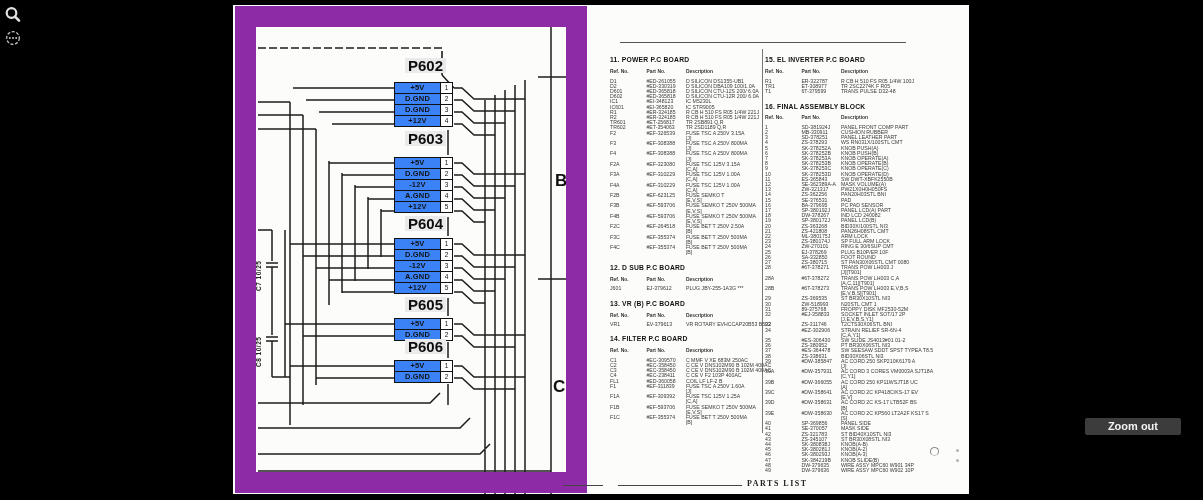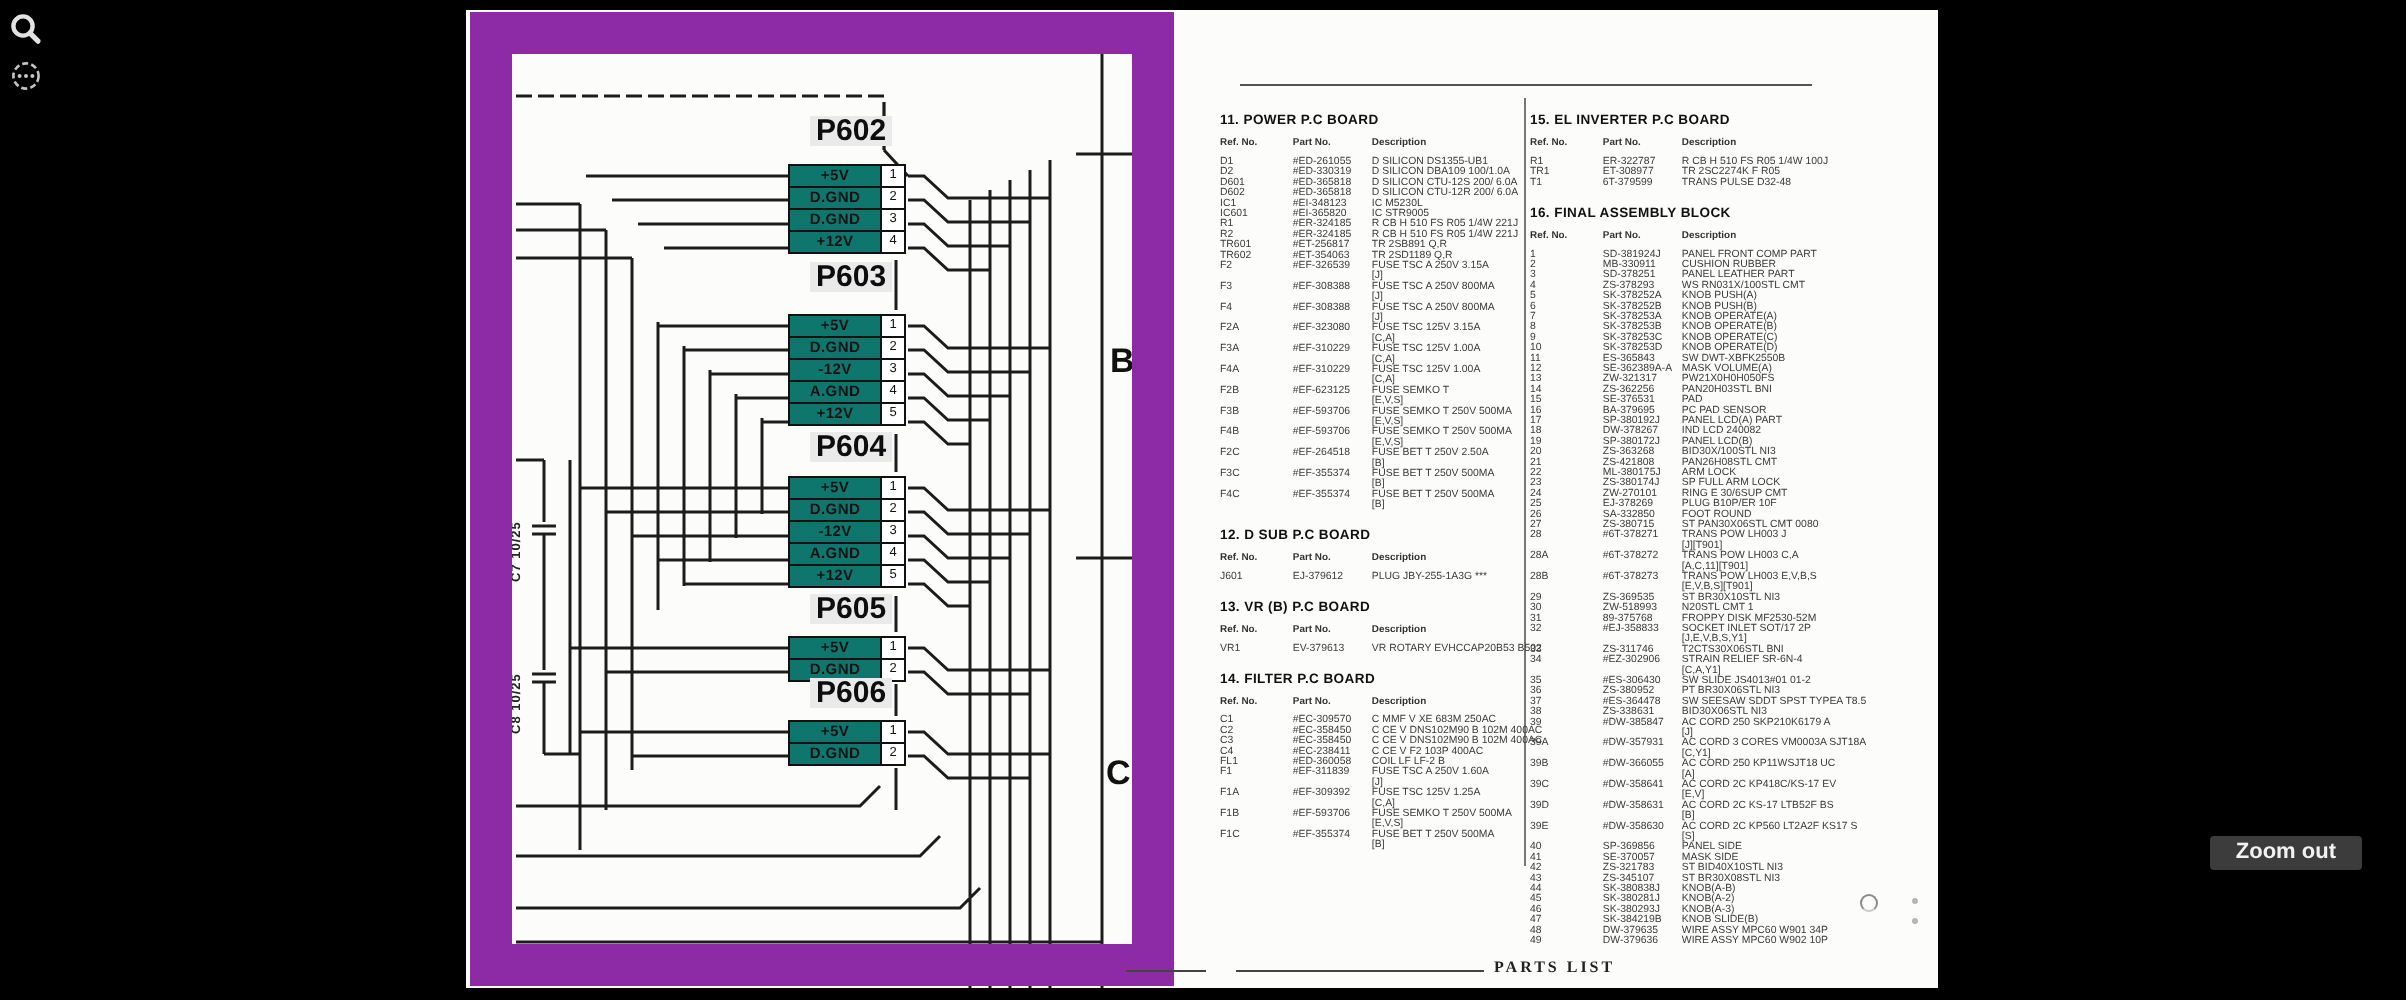--- a/index.html
+++ b/index.html
@@ -14,21 +14,21 @@
   
   .page { position:absolute; left:233px; top:5px; width:736px; height:489px;
           background:#fcfcfb; }
 
   
   .schematic { position:absolute; left:0; top:0; width:356px; height:489px; }
   .schematic svg { position:absolute; left:0; top:0; }
   .conn-block { position:absolute; }
   .pin-row { display:flex; height:12px; margin-top:-1px; }
   .pin-row:first-child { margin-top:0; }
-  .pin-label { width:47px; height:12px; border:1px solid #111; background:#0f766e;
+  .pin-label { width:47px; height:12px; border:1px solid #111; background:#3b82f6;
                font-size:7.5px; font-weight:bold; color:#111; text-align:center;
                line-height:10px; letter-spacing:.2px; }
   .pin-no { width:12px; height:12px; border:1px solid #111; border-left:none;
             background:#fff; font-size:6.5px; color:#111; text-align:center;
             line-height:10px; }
   .conn-title { position:absolute; font-size:15px; font-weight:bold; color:#0d0d0d;
                 background:#eaeaea; padding:0 3px; line-height:15px; }
   .bus-label { position:absolute; font-size:17px; font-weight:bold; color:#111; }
   .cap-label { position:absolute; writing-mode:vertical-rl; transform:rotate(180deg);
                font-size:6.5px; font-weight:bold; color:#222; letter-spacing:.5px; }
@@ -63,21 +63,21 @@
 
   
   .artifact-circle { position:absolute; left:697px; top:442px; width:9px; height:9px;
                      border:1.5px solid #8a8a8a; border-radius:50%; border-bottom-color:#c9c9c9; }
   .artifact-dot { position:absolute; width:3px; height:3px; background:#b5b5b5; border-radius:50%; }
 
   
   .zoom-out-btn { position:absolute; right:22px; bottom:5px; height:17px;
                   background:#3c3c3c; color:#f2f2f2; font-size:11px; font-weight:bold;
                   font-family:"Liberation Sans", sans-serif;
-                  border:none; border-radius:2px; padding:0 13px; line-height:17px;
+                  border:none; border-radius:2px; padding:0 23px; line-height:17px;
                   cursor:pointer; }
 </style>
 </head>
 <body>
 
 <div class="stage">
 
   <div class="tool-icons">
     <svg width="18" height="18" viewBox="0 0 18 18">
       <circle cx="7.5" cy="8" r="4.8" fill="none" stroke="#e2e2e2" stroke-width="2.2"></circle>

